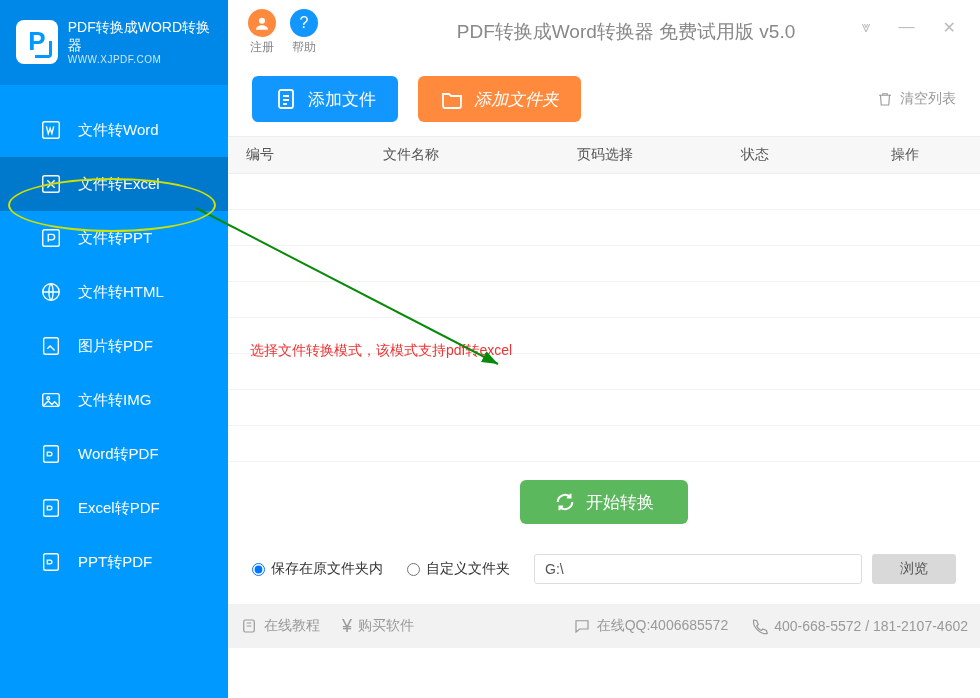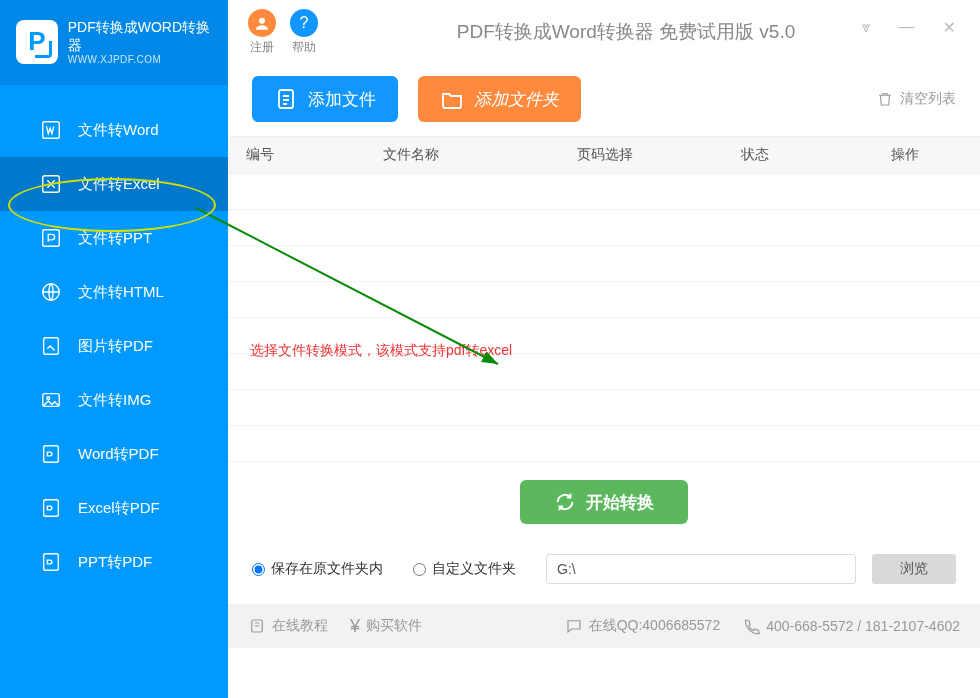--- a/index.html
+++ b/index.html
@@ -45,30 +45,30 @@
 .th.c1 { width: 64px; }
 .th.c2 { flex: 1; }
 .th.c3 { width: 150px; }
 .th.c4 { width: 150px; }
 .th.c5 { width: 150px; }
 
 .table-body { height: 290px; position: relative; }
 .row-line { height: 36px; border-bottom: 1px solid #f2f2f2; }
 .hint-text { position: absolute; left: 22px; top: 168px; color: #e33; font-size: 14px; }
 
-.convert-row { display: flex; justify-content: center; padding: 16px 0; font-weight: bold; }
+.convert-row { display: flex; justify-content: center; padding: 16px 0; }
 .convert-btn { background: #5cb85c; color: #fff; height: 44px; padding: 0 34px; border-radius: 6px; font-size: 17px; display: flex; align-items: center; cursor: pointer; }
 .convert-btn svg { width: 22px; height: 22px; margin-right: 10px; stroke: #fff; fill: none; stroke-width: 2.2; }
 
-.save-row { display: flex; align-items: center; padding: 14px 24px 20px; font-size: 14px; color: #333; gap: 16px; }
+.save-row { display: flex; align-items: center; padding: 14px 24px 20px; font-size: 14px; color: #333; gap: 10px; }
 .save-row label { display: flex; align-items: center; gap: 6px; margin-right: 14px; cursor: pointer; }
 .path-input { flex: 1; height: 30px; border: 1px solid #ddd; border-radius: 3px; padding: 0 10px; font-size: 14px; color: #555; }
 .browse-btn { height: 30px; padding: 0 28px; background: #d9d9d9; border: none; border-radius: 3px; font-size: 14px; color: #555; cursor: pointer; }
 
-.footer { height: 44px; background: #f2f2f2; display: flex; align-items: center; padding: 0 20px; font-size: 14px; color: #999; gap: 22px; }
+.footer { height: 44px; background: #f2f2f2; display: flex; align-items: center; padding: 0 12px; font-size: 14px; color: #999; gap: 22px; }
 .footer .link { display: flex; align-items: center; gap: 6px; cursor: pointer; }
 .footer svg { width: 18px; height: 18px; stroke: #999; fill: none; stroke-width: 1.6; }
 .footer .spacer { flex: 1; }
 
 
 .highlight-ellipse { position: absolute; left: 8px; top: 178px; width: 208px; height: 54px; border: 2px solid #cde000; border-radius: 50%; pointer-events: none; z-index: 5; }
 .arrow-svg { position: absolute; left: 0; top: 0; width: 980px; height: 698px; pointer-events: none; z-index: 4; }
 </style>
 </head>
 <body>

